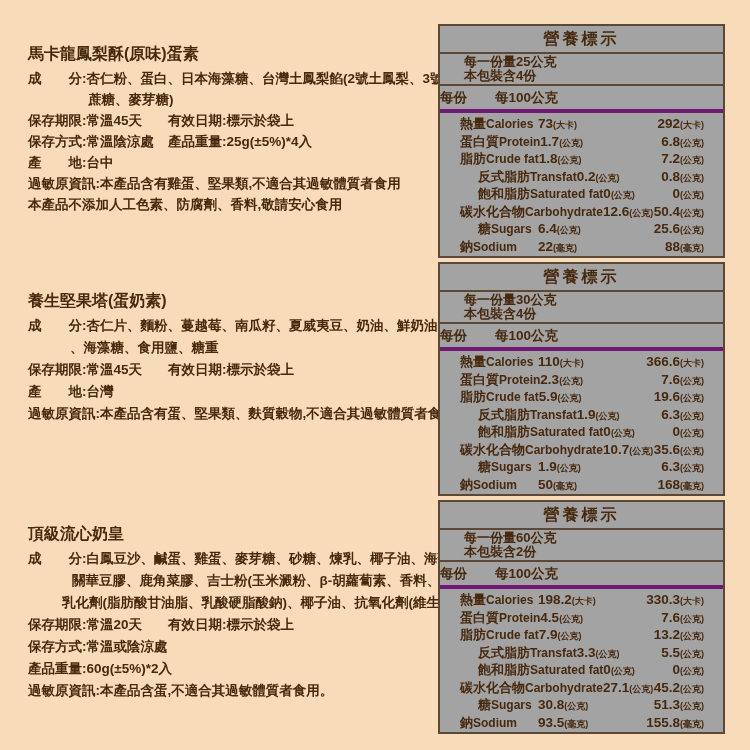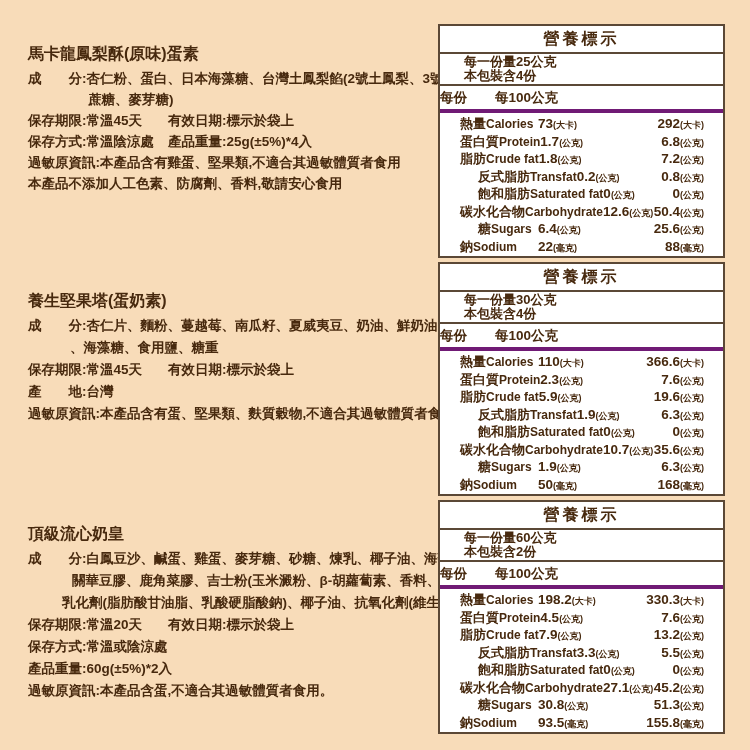--- a/index.html
+++ b/index.html
@@ -19,21 +19,21 @@
   .p-line .r{display:inline-block;}
   .tight .p-line{line-height:21px;}
   .ind-a{padding-left:60px;}
   .ind-b{padding-left:42px;}
   .ind-c{padding-left:44px;}
   .ind-d{padding-left:34px;}
   
   .ntable{
     position:absolute;left:438px;width:283px;
     border:2px solid #5b4836;
-    background:#ffffff;
+    background:#a3a3a3;
   }
   .nt-title{
     height:26px;line-height:26px;text-align:center;
     font-size:16px;font-weight:bold;letter-spacing:3px;
     border-bottom:2px solid #5b4836;
   }
   .nt-serving{
     padding:1px 0 1px 24px;
     border-bottom:2px solid #5b4836;
     font-size:13px;font-weight:bold;line-height:14px;
@@ -62,20 +62,21 @@
 </style>
 </head>
 <body>
 
 <div class="product tight" style="top:44px;">
   <div class="p-title">馬卡龍鳳梨酥(原味)蛋素</div>
   <div class="p-line"><span class="l">成　　分:杏仁粉、蛋白、日本海藻糖、台灣土鳳梨餡(2號土鳳梨、3號土鳳梨、</span></div>
   <div class="p-line ind-a"><span>蔗糖、麥芽糖)</span></div>
   <div class="p-line"><span class="l">保存期限:常溫45天</span><span class="r">有效日期:標示於袋上</span></div>
   <div class="p-line"><span class="l">保存方式:常溫陰涼處</span><span class="r">產品重量:25g(±5%)*4入</span></div>
+  <div class="p-line"><span class="l">產　　地:台中</span></div>
   <div class="p-line"><span>過敏原資訊:本產品含有雞蛋、堅果類,不適合其過敏體質者食用</span></div>
   <div class="p-line"><span>本產品不添加人工色素、防腐劑、香料,敬請安心食用</span></div>
 </div>
 
 <div class="product" style="top:291px;">
   <div class="p-title">養生堅果塔(蛋奶素)</div>
   <div class="p-line"><span class="l">成　　分:杏仁片、麵粉、蔓越莓、南瓜籽、夏威夷豆、奶油、鮮奶油、蛋白、水飴</span></div>
   <div class="p-line ind-b"><span>、海藻糖、食用鹽、糖重</span></div>
   <div class="p-line"><span class="l">保存期限:常溫45天</span><span class="r">有效日期:標示於袋上</span></div>
   <div class="p-line"><span class="l">產　　地:台灣</span></div>

